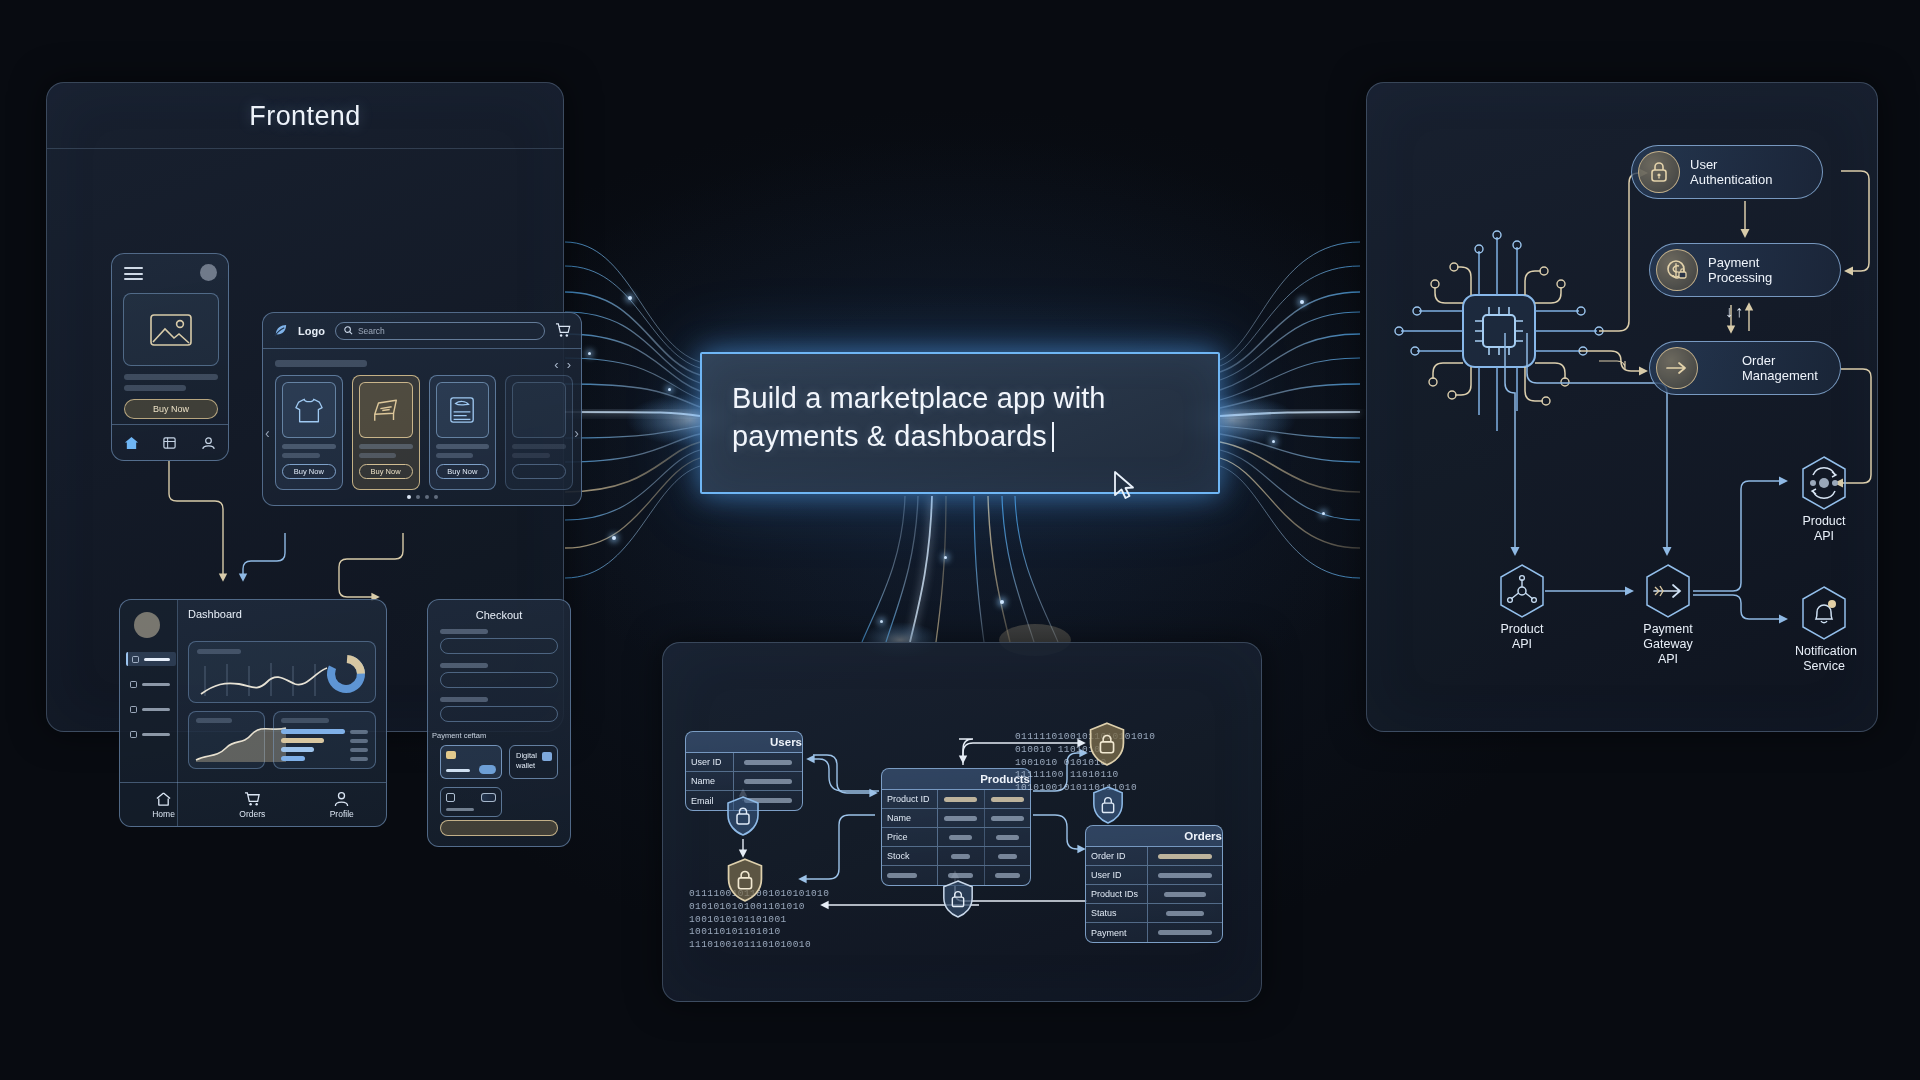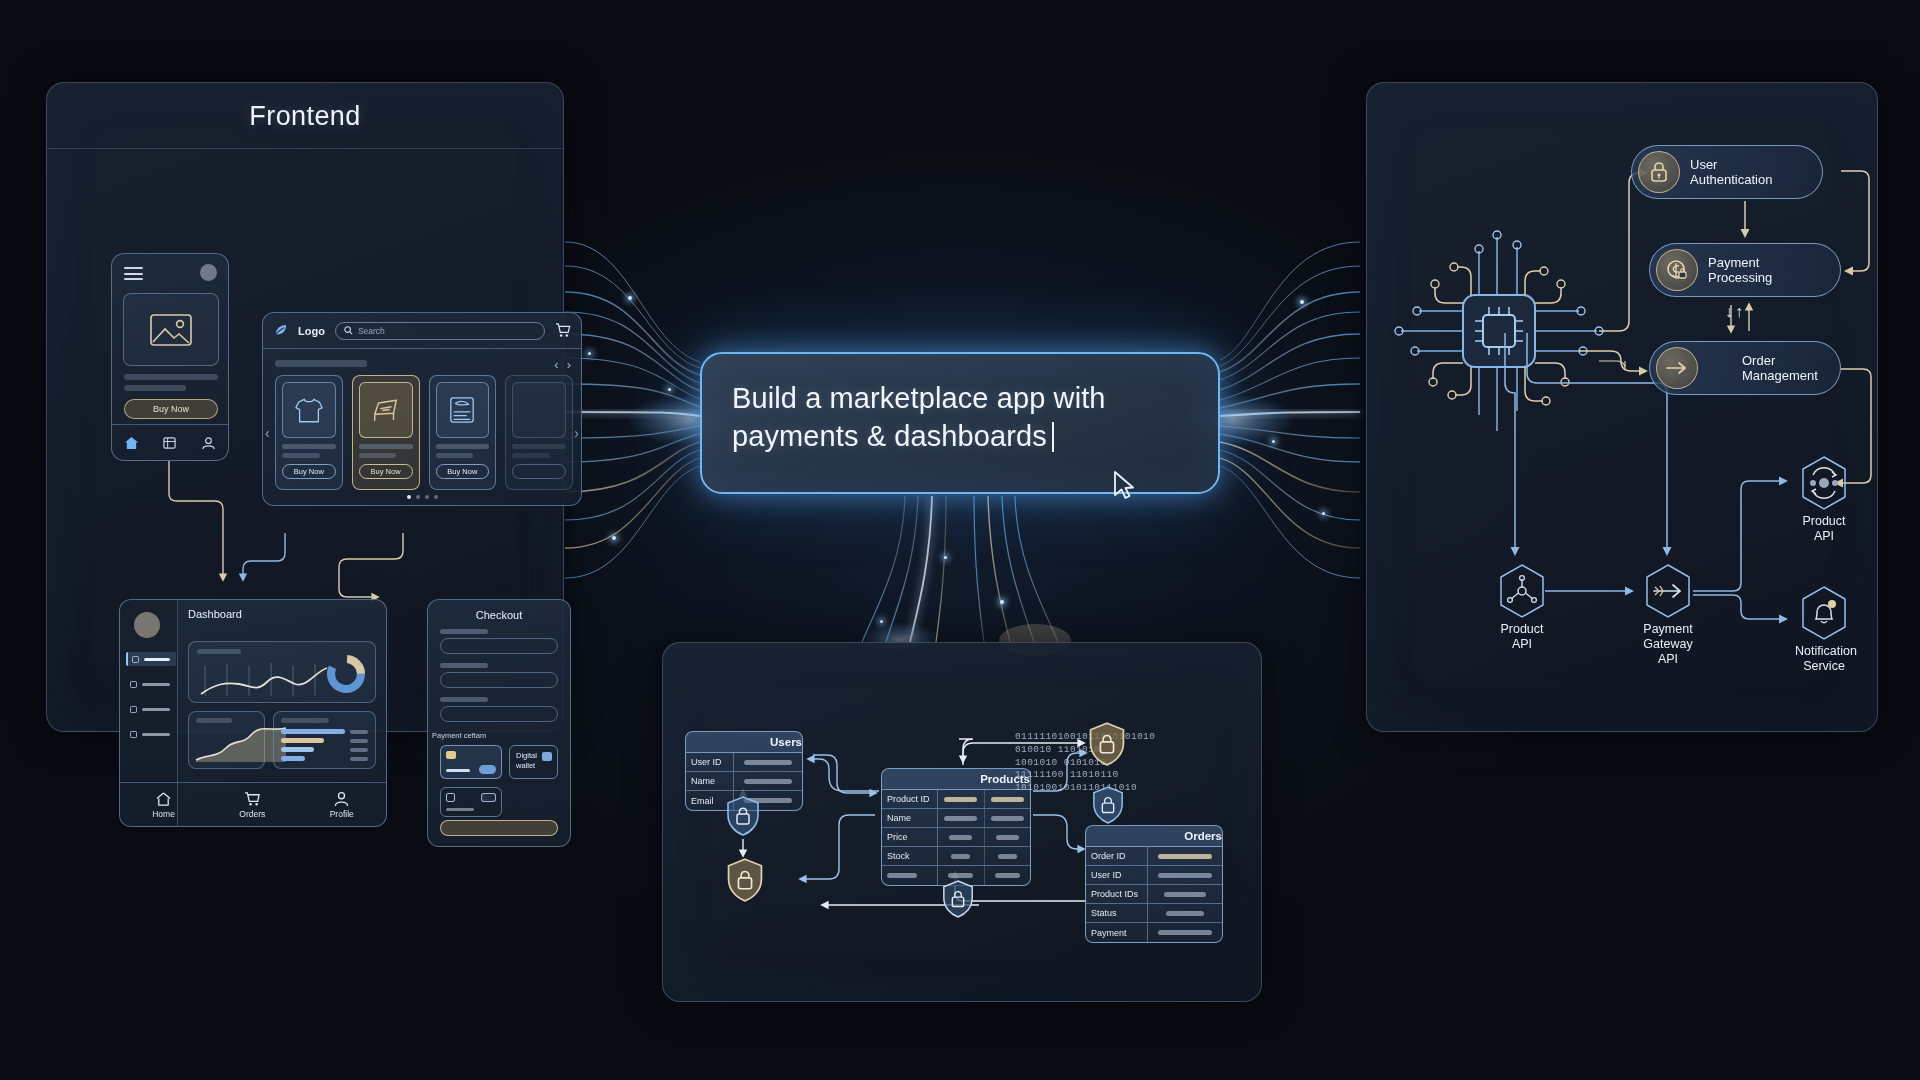--- a/index.html
+++ b/index.html
@@ -226,21 +226,21 @@
   .binblock { position:absolute; font-family:"Liberation Mono", monospace; font-size:9.5px;
     color:rgba(190,206,228,0.78); line-height:1.35; letter-spacing:0.4px; white-space:pre; }
   #bin-left  { left:26px; top:245px; }
   #bin-right { left:352px; top:88px; }
 
   .shield { position:absolute; }
 
   
   #prompt-box {
     position:absolute; left:700px; top:352px; width:520px; height:142px;
-    border:2px solid #6fb6f5; border-radius:22px;
+    border:2px solid #6fb6f5; border-radius:2px;
     background: linear-gradient(160deg, rgba(50,66,86,0.93), rgba(33,45,62,0.93));
     box-shadow: 0 0 28px rgba(90,170,250,0.55), 0 0 70px rgba(70,150,240,0.28), inset 0 0 40px rgba(90,150,220,0.10);
     padding: 26px 30px;
   }
   #prompt-text {
     color:#f2f6fc; font-size:29px; line-height:1.30; letter-spacing:0.1px;
     font-weight:400; text-shadow:0 0 10px rgba(180,215,255,0.22);
   }
   #caret {
     display:inline-block; width:2px; height:30px; background:#eef4fc;
@@ -928,20 +928,25 @@
             </span>
           </div>
         <div class="tr">
             <span class="td-k" style="width:62px">Payment</span>
             <span class="td-v">
               <i class="vbar"></i>
             </span>
           </div>
       </div>
 
+      <div class="binblock" id="bin-left">01111001011001010101010
+0101010101001101010
+1001010101101001
+100110101101010
+11101001011101010010</div>
       <div class="binblock" id="bin-right">01111101001011010101010
 010010 1101010
 1001010 0101010
 11111100 11010110
 10101001010110111010</div>
 
       <svg class="shield" style="left:62px;top:152px" width="36" height="42" viewBox="0 0 36 42">
         <path d="M18,2 L33,8 V20 C33,30 26,37 18,40 C10,37 3,30 3,20 V8 z" fill="rgba(60,95,140,0.55)" stroke="#8fbbe8" stroke-width="1.6"></path>
         <rect x="12" y="19" width="12" height="10" rx="2" fill="none" stroke="#dfeaf7" stroke-width="1.5"></rect>
         <path d="M14.5,19 V16 A3.6,3.6 0 0,1 21.5,16 V19" fill="none" stroke="#dfeaf7" stroke-width="1.4"></path>

